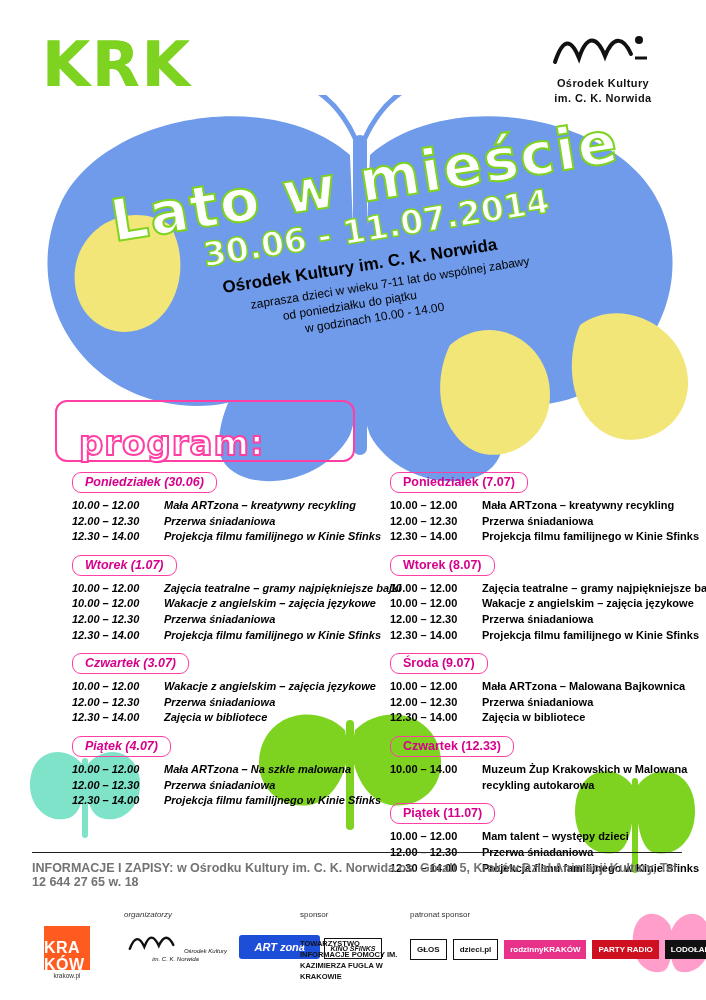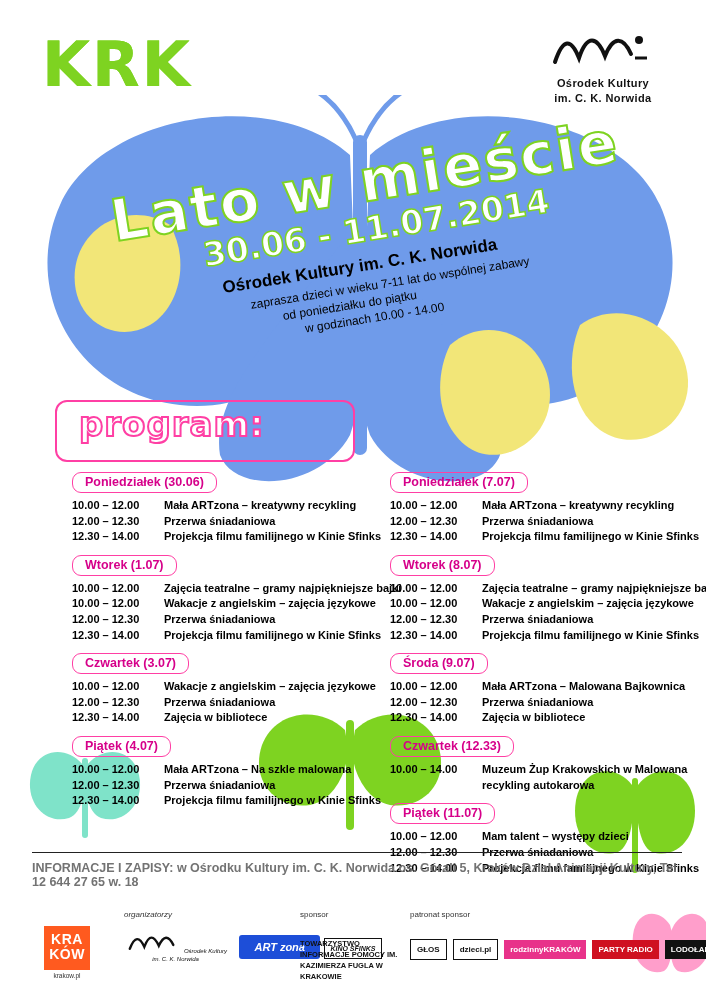--- a/index.html
+++ b/index.html
@@ -74,27 +74,27 @@
 
   
   #program-badge {
     position:absolute; left: 55px; top: 400px; width: 300px; height: 62px;
     border: 2px solid #ff3fa4; border-radius: 12px; background: transparent;
   }
   #program-badge .txt {
     font-family: "DejaVu Sans", sans-serif;
     font-size: 34px; font-weight: bold; color:#ffffff;
     -webkit-text-stroke: 2px #ff3fa4;
-    padding: 2px 0 0 22px; letter-spacing: 1px;
+    padding: 21px 0 0 22px; letter-spacing: 1px;
   }
 
   
   #program { position:absolute; left: 0; top: 472px; width: 706px; }
   .col { position:absolute; width: 320px; }
-  .col.left { left: 72px; }
+  .col.left { left: 72px; font-style: italic; }
   .col.right { left: 390px; }
 
   .day { margin-bottom: 10px; }
   .day-header {
     display:inline-block;
     border: 1.4px solid #ff3fa4; border-radius: 9px;
     padding: 2px 12px 3px 12px;
     font-size: 12.5px; font-weight: bold; color:#d6008a;
     margin-bottom: 5px;
   }
@@ -107,22 +107,22 @@
   .hr-line { border-top: 1px solid #222; width: 650px; }
   .price-line { font-size: 10.5px; color:#000; margin-top: 6px; }
   .contact-line { font-size: 12.5px; font-weight: bold; color:#737373; margin-top: 8px; }
 
   
   #sponsors { position:absolute; left: 32px; top: 908px; width: 660px; height: 85px; }
   .spon-group { position:absolute; }
   .spon-label { font-size: 8px; color:#333; margin-bottom: 4px; }
   .krakow-logo {
     width: 46px; height: 44px; background: #ff5a1f; color:#fff;
-    font-size: 14px; font-weight:bold; line-height:1.05; text-align:center;
-    padding-top: 6px; letter-spacing:.5px;
+    font-size: 16px; font-weight:bold; line-height:1.05; text-align:left;
+    padding-top: 14px; letter-spacing:.5px;
   }
   .krakow-sub { font-size: 6.5px; color:#333; margin-top:2px; text-align:center; width:46px; }
   .sm-logo {
     display:inline-block; vertical-align: middle; text-align:center;
     font-size: 7px; color:#111; margin-right: 8px;
   }
   .box-logo {
     display:inline-block; vertical-align:middle; color:#fff; font-weight:bold;
     font-size: 8px; padding: 5px 6px; margin-right: 6px; text-align:center;
   }

